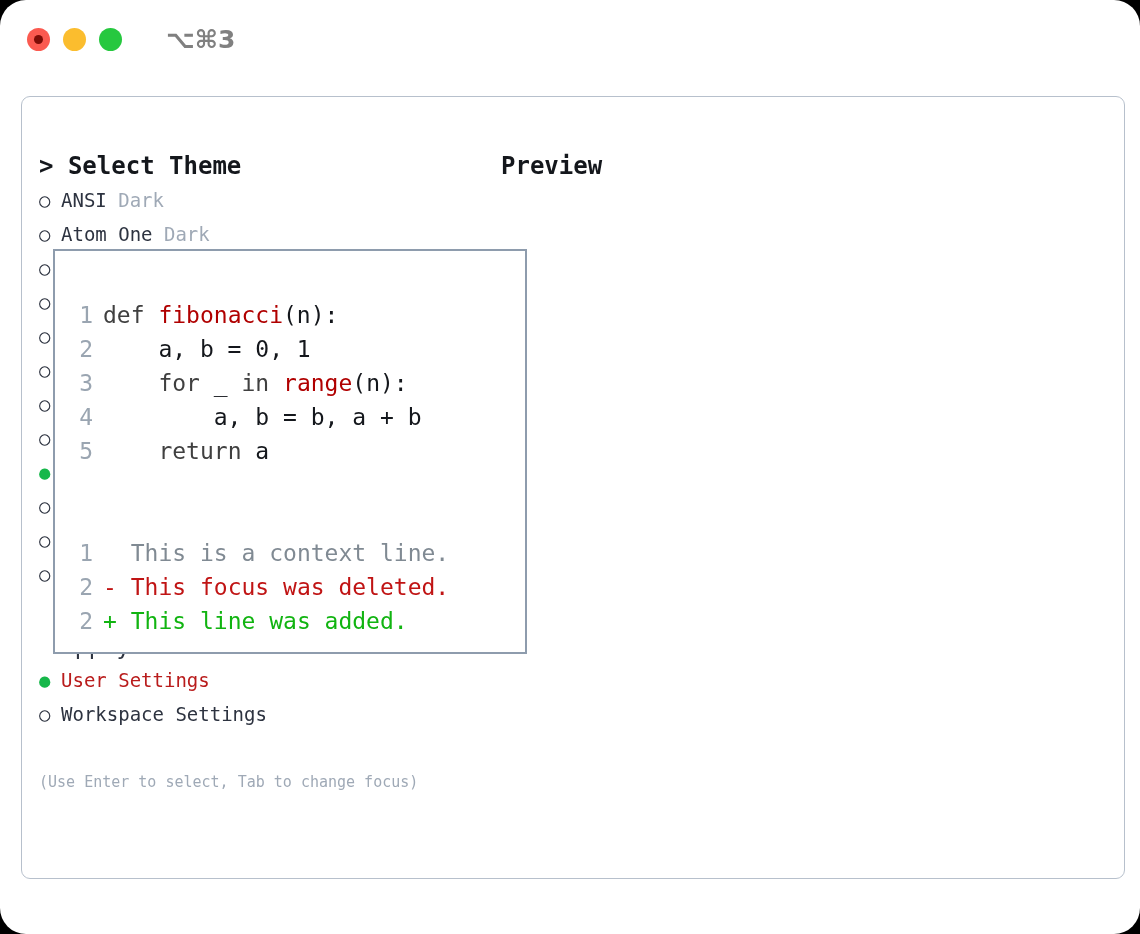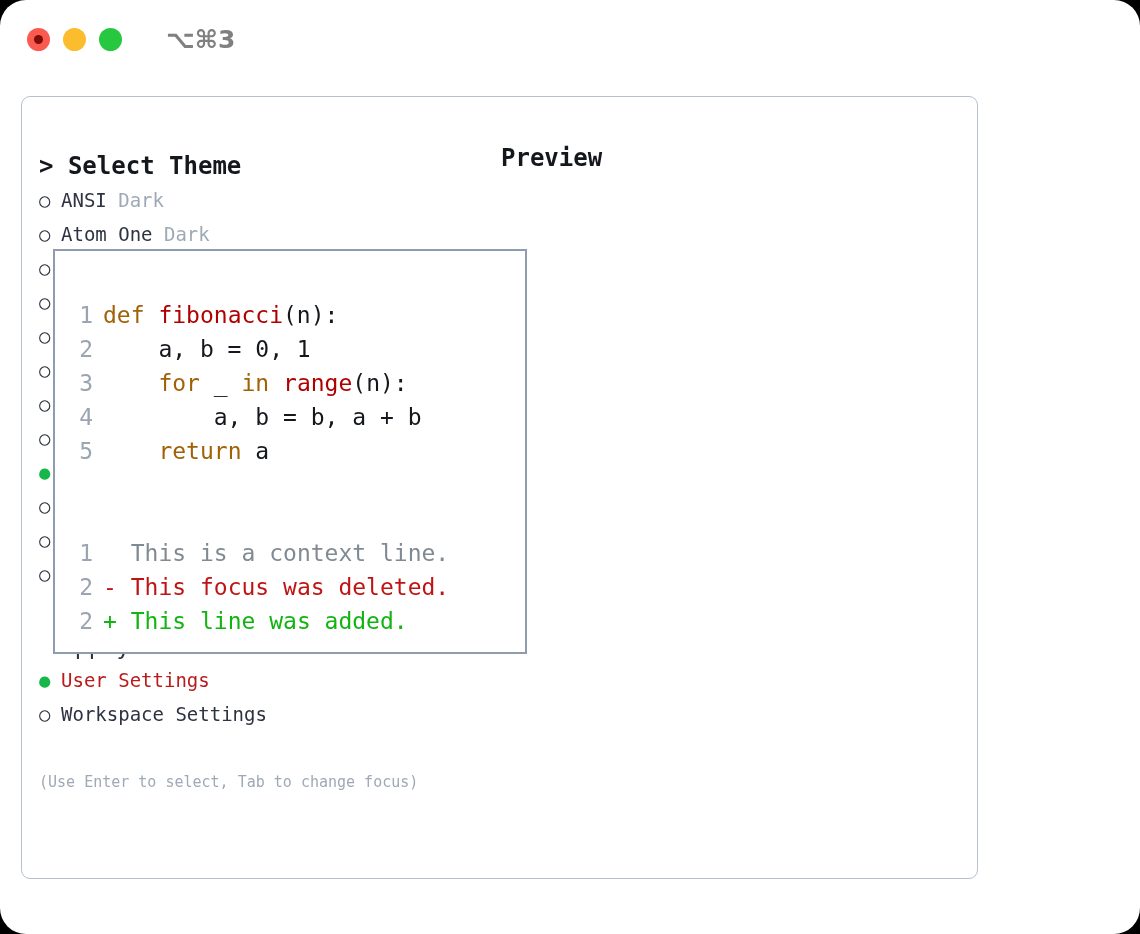--- a/index.html
+++ b/index.html
@@ -66,21 +66,21 @@
     color: #808080;
     letter-spacing: 0px;
     font-family: "DejaVu Sans", "Liberation Sans", sans-serif;
   }
 
   
   .frame {
     position: absolute;
     left: 21px;
     top: 96px;
-    width: 957px;
+    width: 1104px;
     height: 783px;
     border: 1px solid #b7c0cc;
     border-radius: 9px;
     box-sizing: border-box;
     background: #ffffff;
   }
 
   .cols {
     position: absolute;
     left: 0; top: 0;
@@ -91,21 +91,21 @@
   
   .left-col {
     position: absolute;
     left: 17px;
     top: 52px;
     width: 460px;
   }
   .right-col {
     position: absolute;
     left: 479px;
-    top: 44px;
+    top: 52px;
     width: 500px;
   }
 
   .section-title {
     font-size: 24px;
     font-weight: bold;
     color: #14171c;
     line-height: 34px;
     white-space: pre;
   }
@@ -175,21 +175,21 @@
     line-height: 34px;
     white-space: pre;
   }
   .gut {
     display: inline-block;
     width: 26px;
     text-align: right;
     color: #9aa5b1;
   }
   .gut-sp { display: inline-block; width: 10px; }
-  .kw  { color: #a16207; }
+  .kw  { color: #404040; }
   .fn  { color: #b00000; text-align: center; }
   .pl  { color: #14171c; }
   .blank-line { height: 34px; }
   .d-ctx { color: #808a93; }
   .d-del { color: #c01414; }
   .d-add { color: #11b411; }
 </style>
 </head>
 <body>
 

